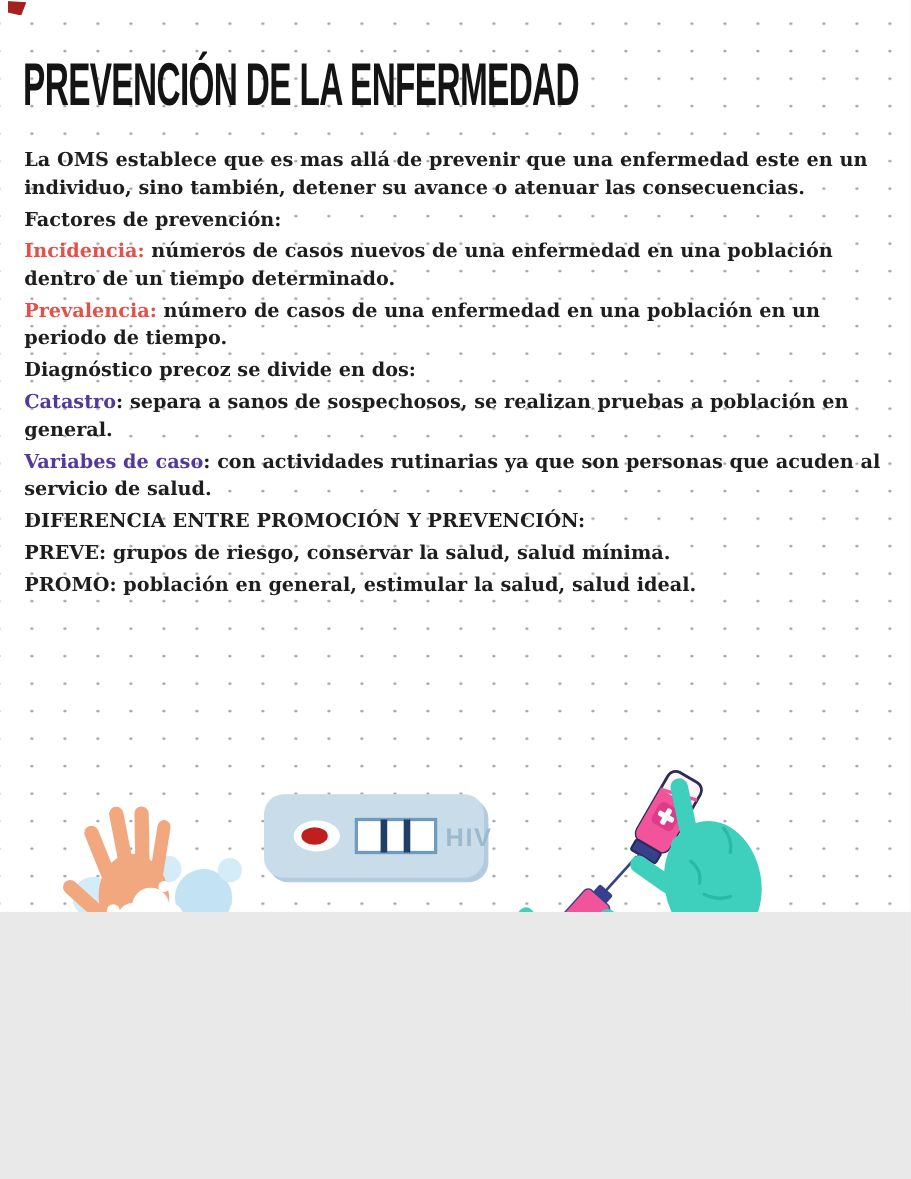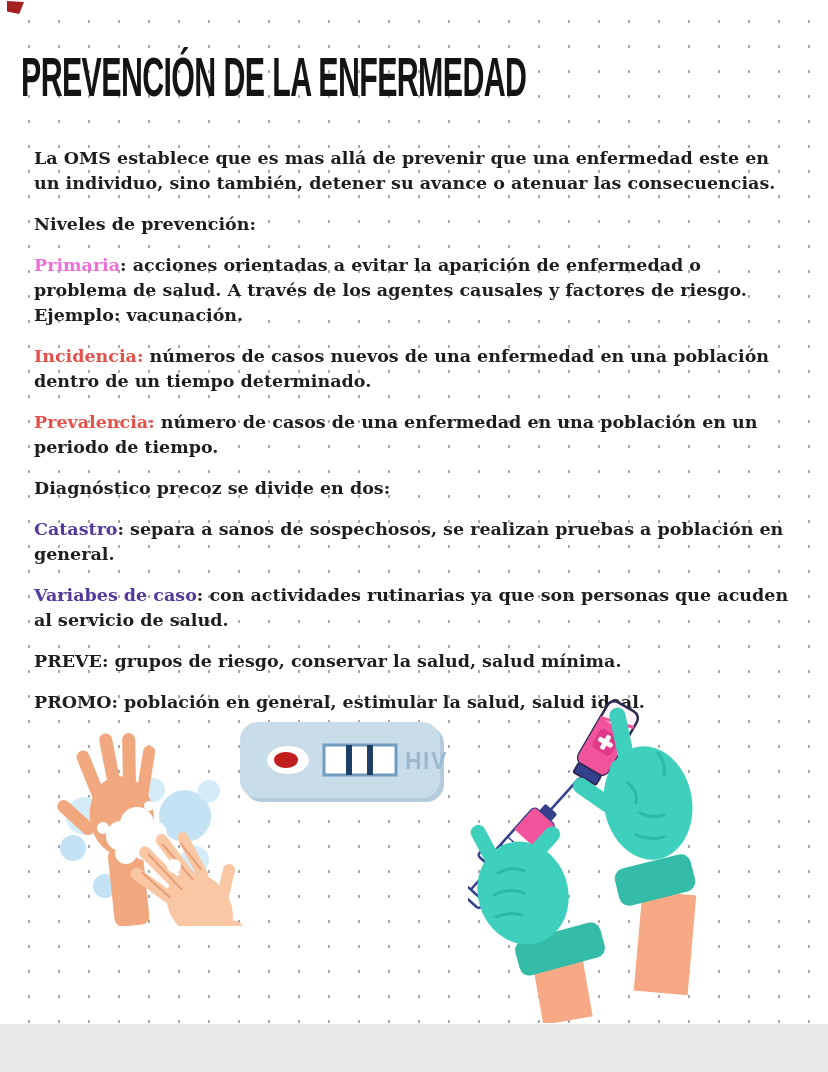--- a/index.html
+++ b/index.html
@@ -1,32 +1,32 @@
 <!DOCTYPE html>
 <html><head>
 <meta charset="utf-8">
 <style>
   html,body{margin:0;padding:0;background:#e9e9e9;}
   .page{
-    position:relative;width:828px;height:1024px;background:#ffffff;
+    position:relative;width:828px;height:829px;background:#ffffff;
     background-image:radial-gradient(circle,#a6a6a6 1.1px,transparent 1.5px);
     background-size:30px 25px;background-position:14px 9px;
     overflow:hidden;font-family:"DejaVu Serif",serif;
   }
   .corner{position:absolute;left:7px;top:1px;width:17px;height:13px;background:#a5211f;
     clip-path:polygon(0 0,100% 8%,72% 100%,0 80%);}
   .title{
     position:absolute;left:21px;top:46px;margin:0;
     font-family:"Liberation Sans",sans-serif;font-weight:bold;font-size:49px;
     letter-spacing:-1px;color:#141414;transform:scaleX(0.62) scaleY(1.12);
     transform-origin:left top;white-space:nowrap;
   }
   .content{position:absolute;left:18px;top:130px;width:794px;
     font-size:17.5px;line-height:25px;font-weight:bold;color:#1e1e1e;}
-  .content p{margin:16px;}
+  .content p{margin:4px;}
   .mt-a{margin-top:20px}.mt-b{margin-top:18px}.mt-c{margin-top:6px}
   .mt-d{margin-top:10px}.mt-e{margin-top:16px}.mt-f{margin-top:22px}
   .justify{text-align:justify}
   .pink{color:#ee6fd6}.red{color:#e4504a}.purple{color:#53399b}
   .illo{position:absolute;}
   .illo-wash{left:33px;top:698px;}
   .illo-hiv{left:236px;top:718px;}
   .illo-vax{left:468px;top:693px;}
 </style>
 </head>
@@ -35,37 +35,37 @@
 <div class="page">
 
   <div class="corner"></div>
 
   <h1 class="title">PREVENCIÓN DE LA ENFERMEDAD</h1>
 
   <div class="content">
 
     <p>La OMS establece que es mas allá de prevenir que una enfermedad este en un individuo, sino también, detener su avance o atenuar las consecuencias.</p>
 
-    <p class="mt-a">Niveles de prevención:</p>
+    <p class="mt-a">Factores de prevención:</p>
 
-    <p class="mt-b"><span class="pink">Primaria</span><span>:</span><span> acciones orientadas a evitar la aparición de enfermedad o problema de salud. A través de los agentes causales y factores de riesgo. Ejemplo: vacunación.</span></p>
 
 
 
 
     <p><span class="red">Incidencia:</span><span></span><span> números de casos nuevos de una enfermedad en una población dentro de un tiempo determinado.</span></p>
 
     <p><span class="red">Prevalencia:</span><span></span><span> número de casos de una enfermedad en una población en un periodo de tiempo.</span></p>
 
     <p class="mt-d">Diagnóstico precoz se divide en dos:</p>
 
     <p class="mt-e"><span class="purple">Catastro</span><span>:</span><span> separa a sanos de sospechosos, se realizan pruebas a población en general.</span></p>
 
     <p><span class="purple">Variabes de caso</span><span>:</span><span> con actividades rutinarias ya que son personas que acuden al servicio de salud.</span></p>
 
+    <p class="mt-e">DIFERENCIA ENTRE PROMOCIÓN Y PREVENCIÓN:</p>
 
     <p class="mt-f">PREVE: grupos de riesgo, conservar la salud, salud mínima.</p>
     <p>PROMO: población en general, estimular la salud, salud ideal.</p>
 
   </div>
 
   <svg class="illo illo-wash" width="214" height="228" viewBox="0 0 214 228">
     <g>
       <circle cx="52" cy="118" r="19" fill="#d4ebf8"></circle>
       <circle cx="40" cy="150" r="13" fill="#c3e3f5"></circle>

